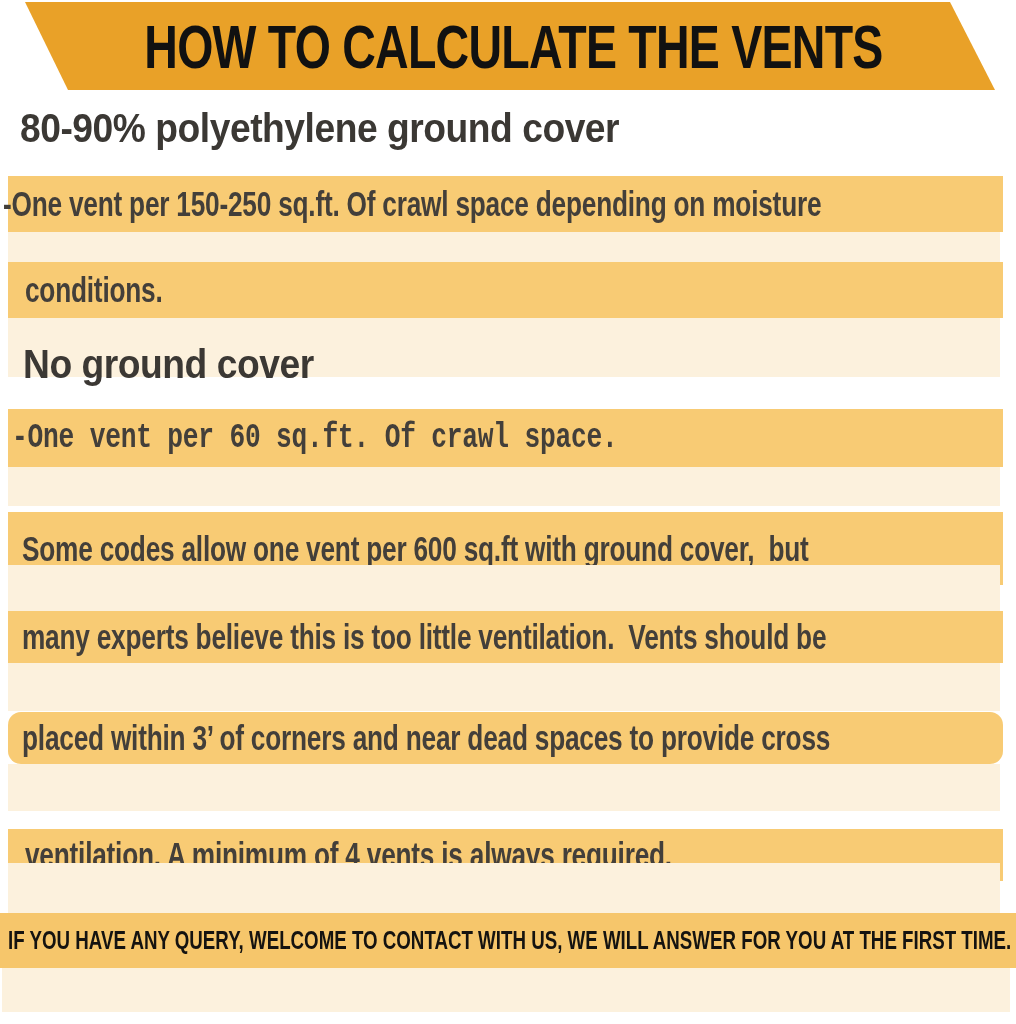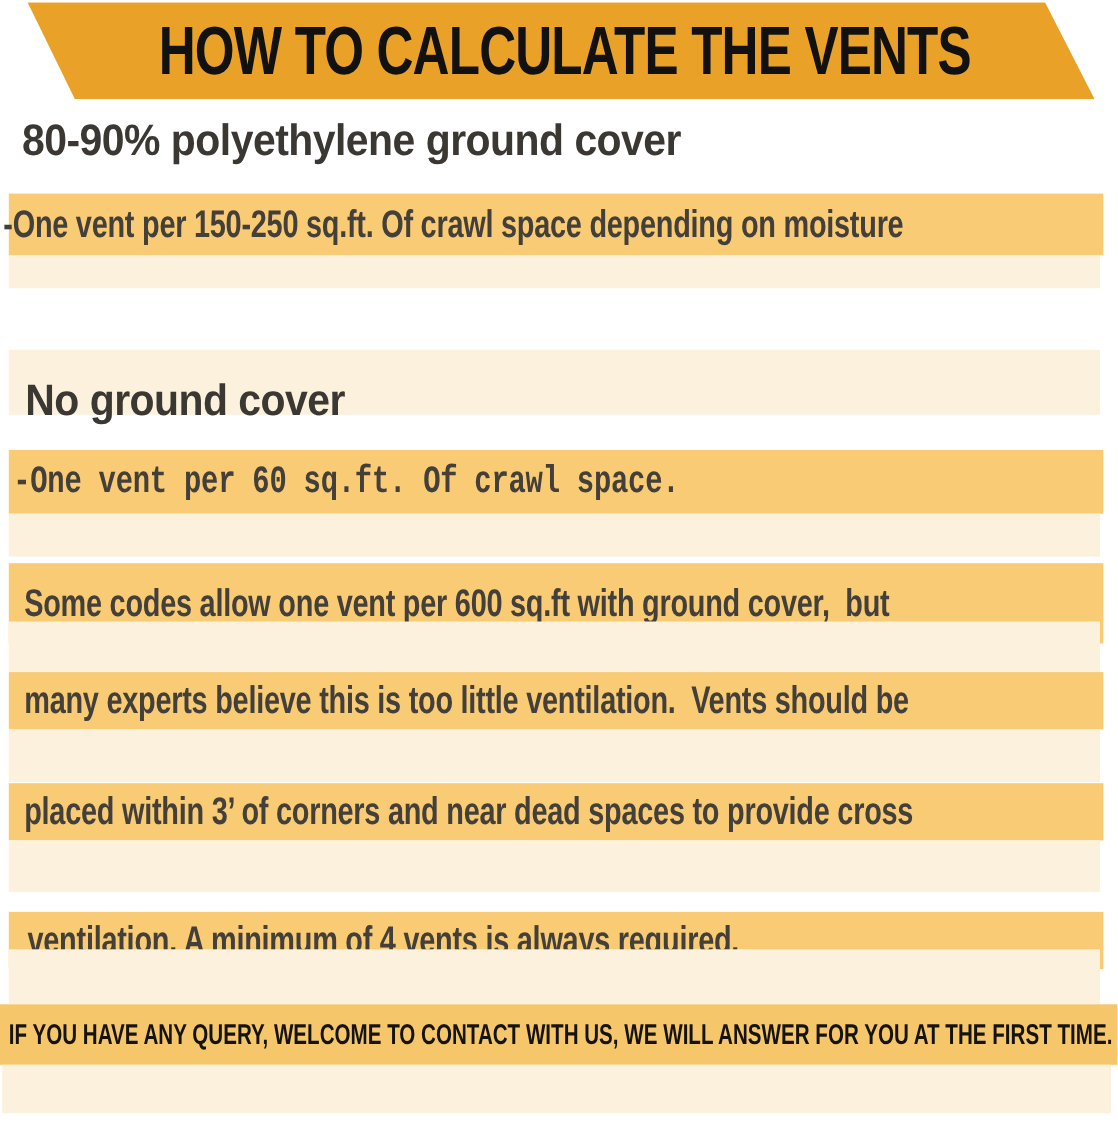--- a/index.html
+++ b/index.html
@@ -70,38 +70,41 @@
   <div class="banner-top">
     <span class="banner-text">HOW TO CALCULATE THE VENTS</span>
   </div>
 
   <div class="heading" style="top:106px;">80-90% polyethylene ground cover</div>
 
   <div class="stripe orange" style="top:176px;height:56px;">
     <span class="st" style="margin-left:-5px;">-One vent per 150-250 sq.ft. Of crawl space depending on moisture</span>
   </div>
   <div class="stripe cream" style="top:232px;height:30px;"></div>
+  <div class="stripe orange" style="top:262px;height:56px;">
+    <span class="st" style="margin-left:17px;">conditions.</span>
+  </div>
   <div class="stripe cream" style="top:318px;height:59px;"></div>
 
   <div class="heading" style="top:342px;left:23px;">No ground cover</div>
 
   <div class="stripe orange" style="top:409px;height:58px;font-family:Liberation Mono, monospace;">
     <span class="st" style="margin-left:4px;">-One vent per 60 sq.ft. Of crawl space.</span>
   </div>
   <div class="stripe cream" style="top:467px;height:39px;"></div>
 
   <div class="stripe orange" style="top:512px;height:73px;">
     <span class="st" style="margin-left:14px;">Some codes allow one vent per 600 sq.ft with ground cover,  but</span>
   </div>
   <div class="stripe cream" style="top:565px;height:46px;"></div>
   <div class="stripe orange" style="top:611px;height:52px;">
     <span class="st" style="margin-left:14px;">many experts believe this is too little ventilation.  Vents should be</span>
   </div>
   <div class="stripe cream" style="top:663px;height:48px;"></div>
-  <div class="stripe orange" style="top:712px;height:52px;">
+  <div class="stripe orange" style="top:712px;height:52px;border-radius:13px;">
     <span class="st" style="margin-left:14px;">placed within 3’ of corners and near dead spaces to provide cross</span>
   </div>
   <div class="stripe cream" style="top:764px;height:47px;"></div>
   <div class="stripe orange" style="top:811px;height:52px;margin-top:18px;">
     <span class="st" style="margin-left:17px;">ventilation. A minimum of 4 vents is always required.</span>
   </div>
   <div class="stripe cream" style="top:863px;height:50px;"></div>
 
   <div class="banner-bottom">
     <span class="footer-text">IF YOU HAVE ANY QUERY, WELCOME TO CONTACT WITH US, WE WILL ANSWER FOR YOU AT THE FIRST TIME.</span>

